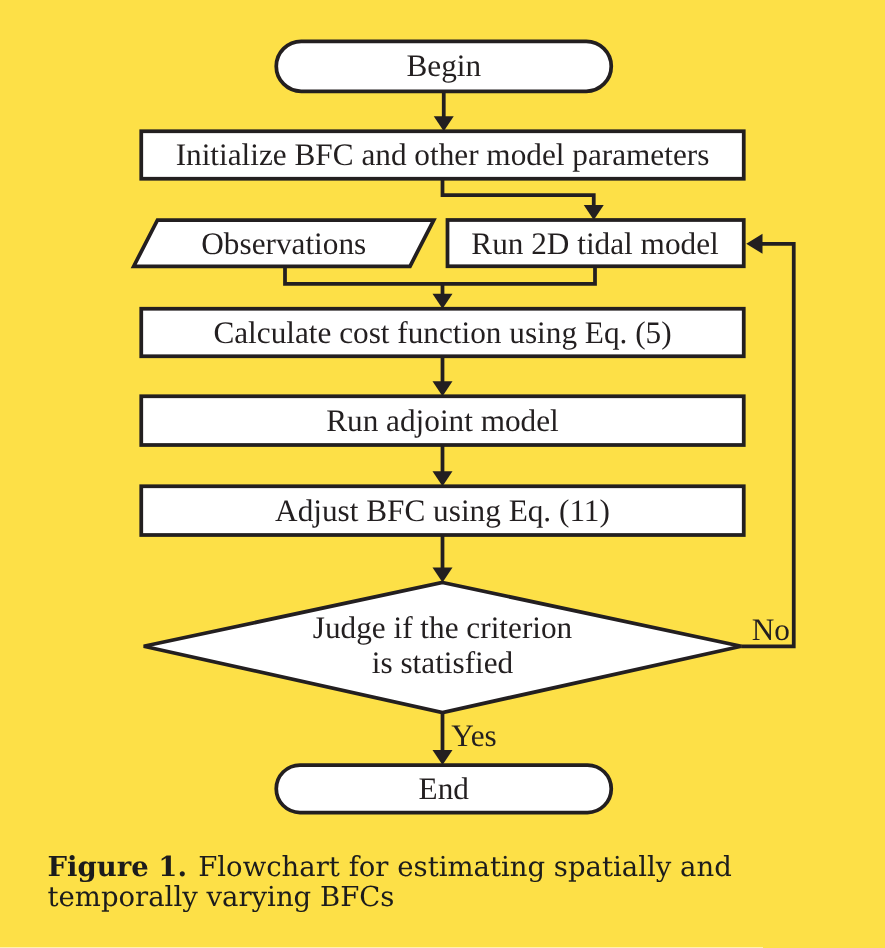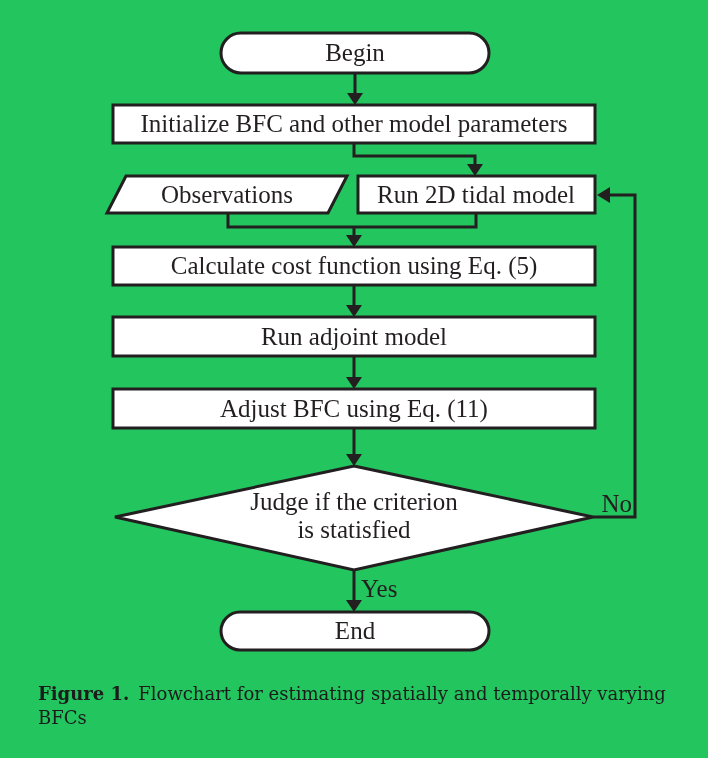--- a/index.html
+++ b/index.html
@@ -4,21 +4,21 @@
 <style>
   html, body {
     margin: 0;
     padding: 0;
     background: #ffffff;
   }
   .page {
     position: relative;
     width: 708px;
     height: 758px;
-    background: #22c55e;
+    background: #fde047;
     overflow: hidden;
     text-decoration: underline;
   }
   .flowchart-svg {
     position: absolute;
     left: 0;
     top: 0;
   }
   .node-shape {
     fill: #ffffff;
@@ -44,21 +44,21 @@
     font-family: "Liberation Serif", serif;
     font-size: 25px;
     fill: #231f20;
   }
   .caption {
     position: absolute;
     left: 38px;
     top: 682px;
     width: 660px;
     font-family: "DejaVu Serif", serif;
-    font-size: 18px;
+    font-size: 22px;
     line-height: 24px;
     color: #1c1c1c;
   }
   .caption-label {
     font-weight: bold;
     margin-right: 9px;
   }
 </style>
 </head>
 <body>

